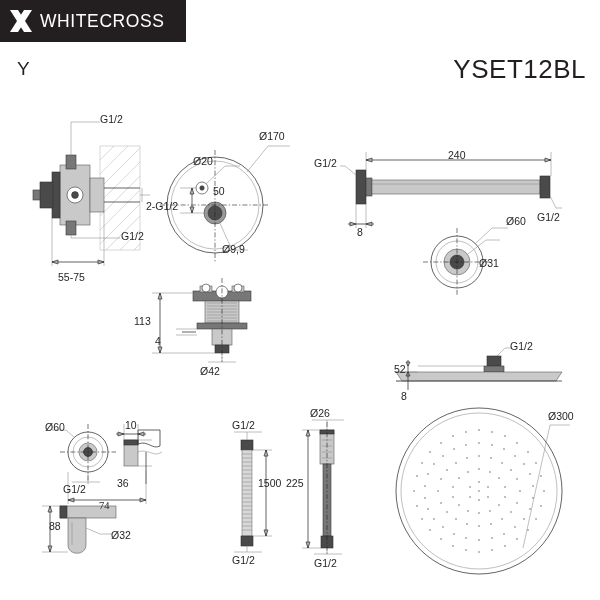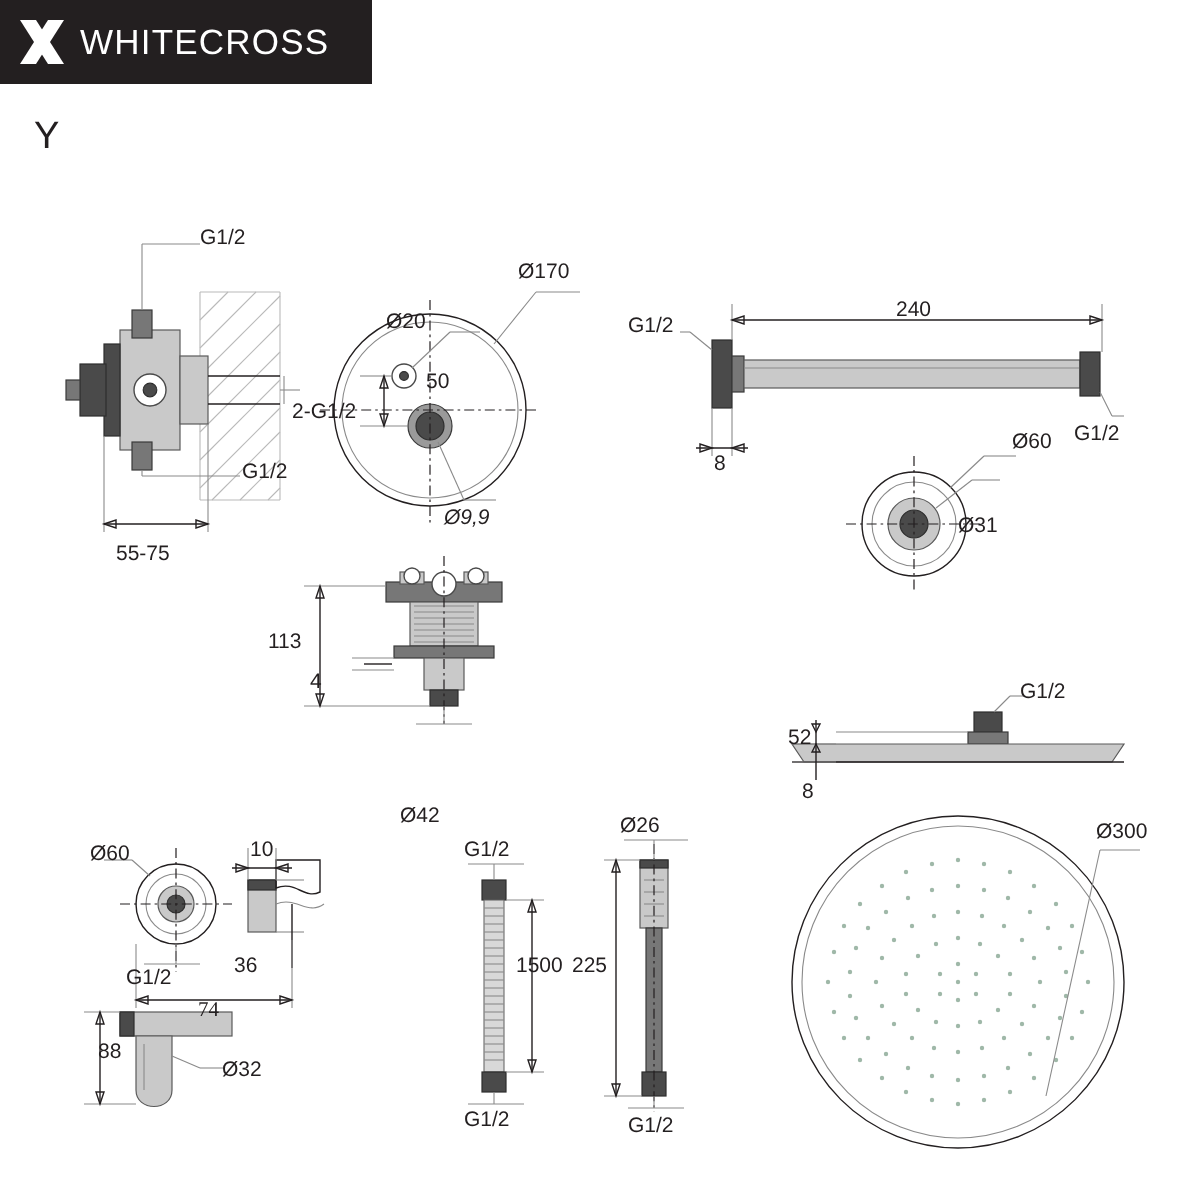--- a/index.html
+++ b/index.html
@@ -98,20 +98,21 @@
   <div class="brandbar">
     <svg class="logo-mark" viewBox="0 0 26 26">
       <path d="M2 2 L10 2 L24 24 L16 24 Z" fill="#ffffff"></path>
       <path d="M24 2 L16 2 L2 24 L10 24 Z" fill="#ffffff"></path>
       <rect x="2" y="2" width="22" height="22" fill="none" stroke="#ffffff" stroke-width="0"></rect>
     </svg>
     <span class="brand-text">WHITECROSS</span>
   </div>
 
   <div class="series-label">Y</div>
+  <div class="model-code">YSET12BL</div>
 
   <svg class="layer" viewBox="0 0 600 600">
 
     <g>
 
       <g class="hatch">
         <line x1="100" y1="146" x2="100" y2="250"></line>
         <line x1="140" y1="146" x2="140" y2="250"></line>
         <line x1="100" y1="146" x2="140" y2="146"></line>
         <line x1="100" y1="250" x2="140" y2="250"></line>
@@ -516,33 +517,33 @@
   </svg>
 
   <div class="dim" style="left:100px; top:114px;">G1/2</div>
   <div class="dim" style="left:146px; top:201px;">2-G1/2</div>
   <div class="dim" style="left:121px; top:231px;">G1/2</div>
   <div class="dim" style="left:58px; top:272px;">55-75</div>
 
   <div class="dim" style="left:259px; top:131px;">Ø170</div>
   <div class="dim" style="left:193px; top:156px;">Ø20</div>
   <div class="dim" style="left:189px; top:186px;padding-left:24px;">50</div>
-  <div class="dim" style="left:222px; top:254px;font-style:italic;">Ø9,9</div>
+  <div class="dim" style="left:222px; top:244px;">Ø9,9</div>
 
   <div class="dim" style="left:314px; top:158px;">G1/2</div>
   <div class="dim" style="left:448px; top:150px;">240</div>
   <div class="dim" style="left:357px; top:227px;">8</div>
   <div class="dim" style="left:537px; top:212px;">G1/2</div>
 
   <div class="dim" style="left:506px; top:216px;">Ø60</div>
   <div class="dim" style="left:479px; top:258px;">Ø31</div>
 
   <div class="dim" style="left:134px; top:316px;">113</div>
   <div class="dim" style="left:155px; top:336px;">4</div>
-  <div class="dim" style="left:200px; top:366px;margin-top:37px;">Ø42</div>
+  <div class="dim" style="left:200px; top:366px;">Ø42</div>
 
   <div class="dim" style="left:510px; top:341px;">G1/2</div>
   <div class="dim" style="left:394px; top:364px;">52</div>
   <div class="dim" style="left:401px; top:391px;">8</div>
 
   <div class="dim" style="left:45px; top:422px;">Ø60</div>
   <div class="dim" style="left:125px; top:420px;">10</div>
   <div class="dim" style="left:63px; top:484px;">G1/2</div>
   <div class="dim" style="left:117px; top:478px;">36</div>
   <div class="dim" style="left:99px; top:501px;font-family:Liberation Serif, serif;">74</div>

